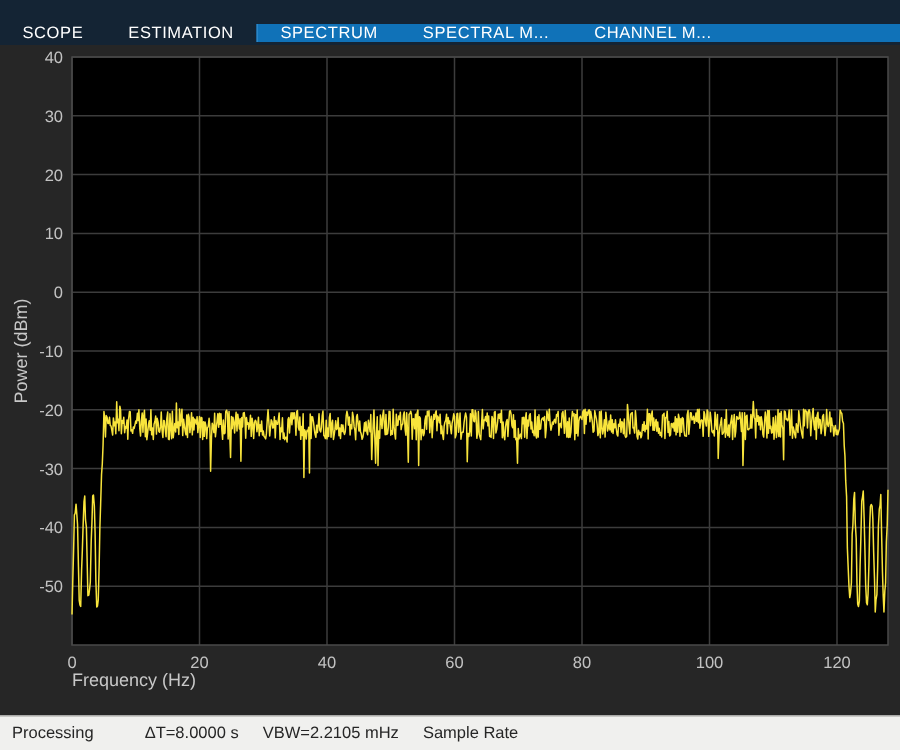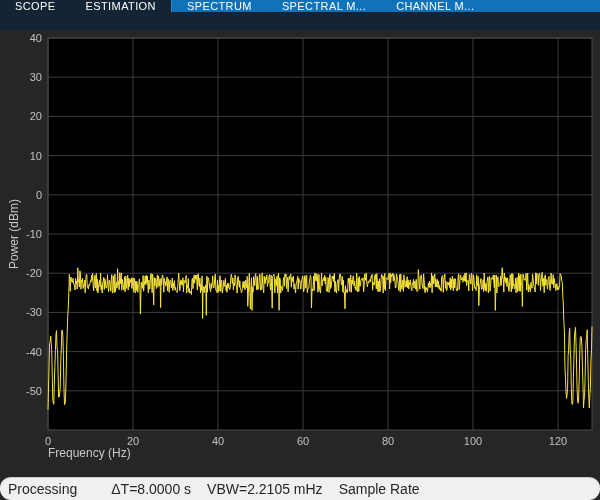--- a/index.html
+++ b/index.html
@@ -4,21 +4,21 @@
 <style>
   html,body{margin:0;padding:0;background:#111;}
   .app{
     position:relative;width:600px;height:500px;overflow:hidden;
     background:#262626;font-family:"Liberation Sans",sans-serif;
     -webkit-font-smoothing:antialiased;
   }
   
   .toolstrip{
     position:absolute;top:0;left:0;right:0;height:44px;
-    background:#142434;display:flex;align-items:flex-start;
+    background:#142434;display:flex;align-items:center;
   }
   .tab{
     display:flex;align-items:center;padding:0 15px;
     color:#ffffff;font-size:11px;letter-spacing:.4px;white-space:nowrap;
     cursor:default;user-select:none;
   }
   .tab-group-blue{
     display:flex;align-items:stretch;flex:1;
     background:#1072b8;border-left:1px solid #2b85c6;
   }
@@ -34,22 +34,22 @@
     color:#c8c8c8;font-size:12px;white-space:nowrap;
   }
   .xlabel{
     position:absolute;left:48px;top:416px;width:544px;
     text-align:left;color:#c8c8c8;font-size:12px;
   }
   
   .statusbar{
     position:absolute;left:0;bottom:0;width:600px;height:22px;
     background:#f0f0ee;border-top:1px solid #c9c9c6;
-    display:flex;align-items:center;color:#262626;font-size:14px;
-    white-space:nowrap;overflow:hidden;border-radius:11px;
+    display:flex;align-items:center;color:#262626;font-size:11px;
+    white-space:nowrap;overflow:hidden;
   }
   .status-state{margin-left:8px;}
   .metrics{margin-left:34px;display:flex;overflow:hidden;align-items:flex-end;}
   .metrics span{margin-right:16px;flex:0 0 auto;}
 </style>
 </head>
 <body>
 
 <div class="app">
 

